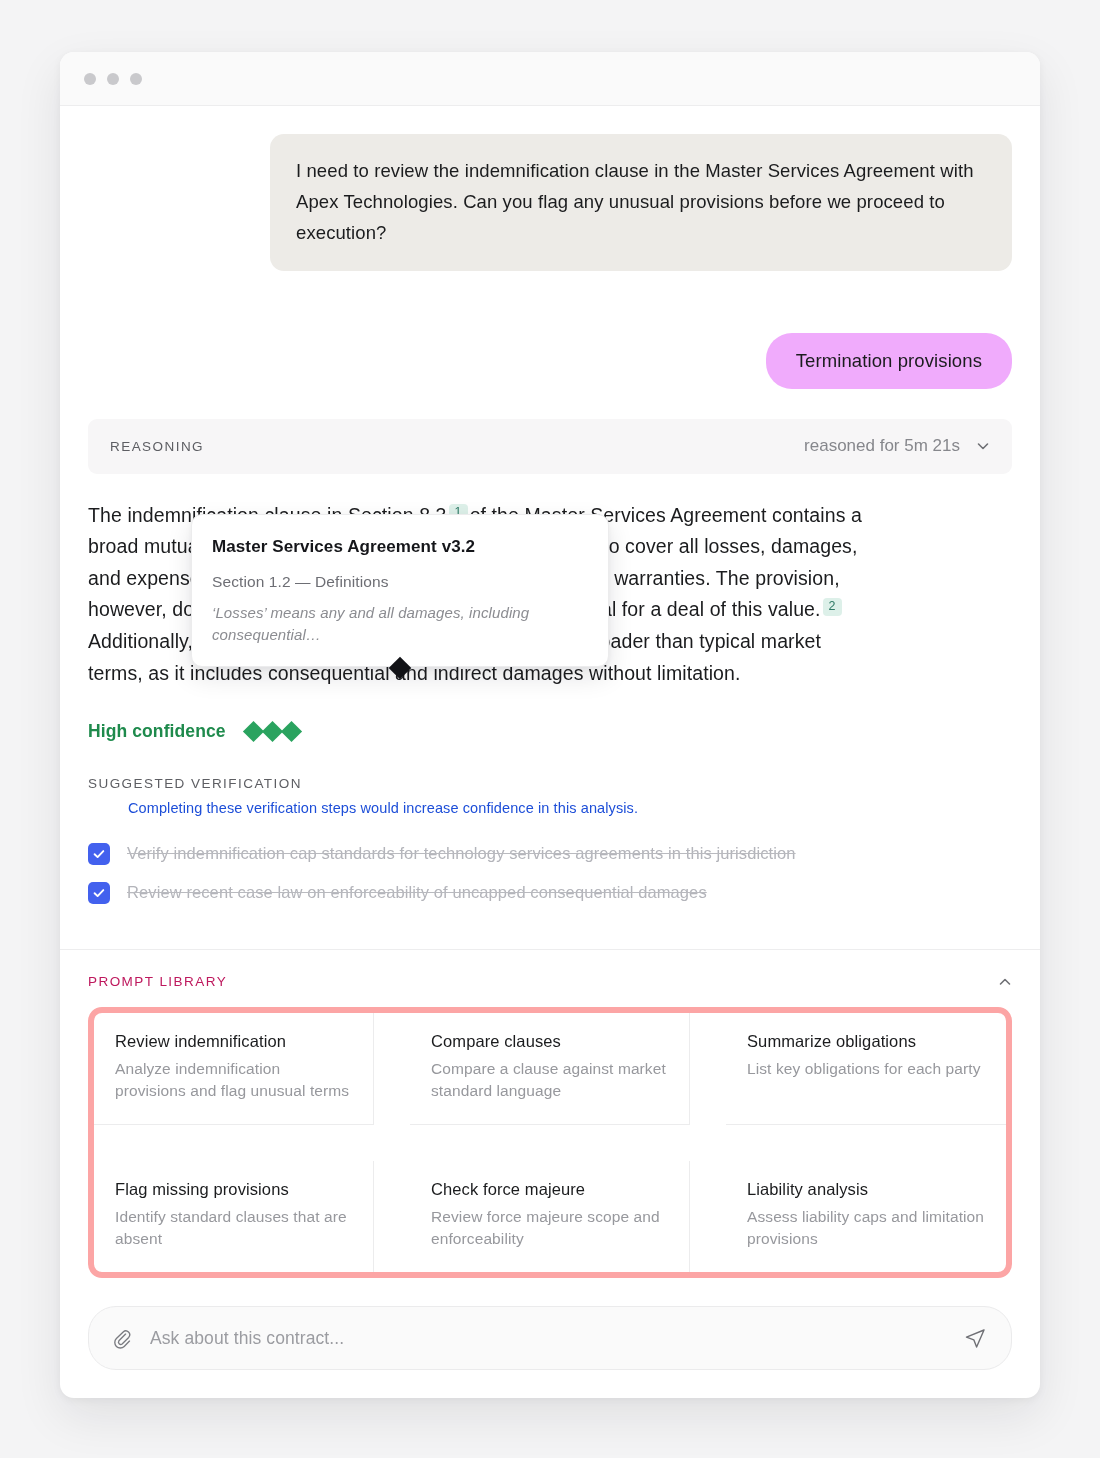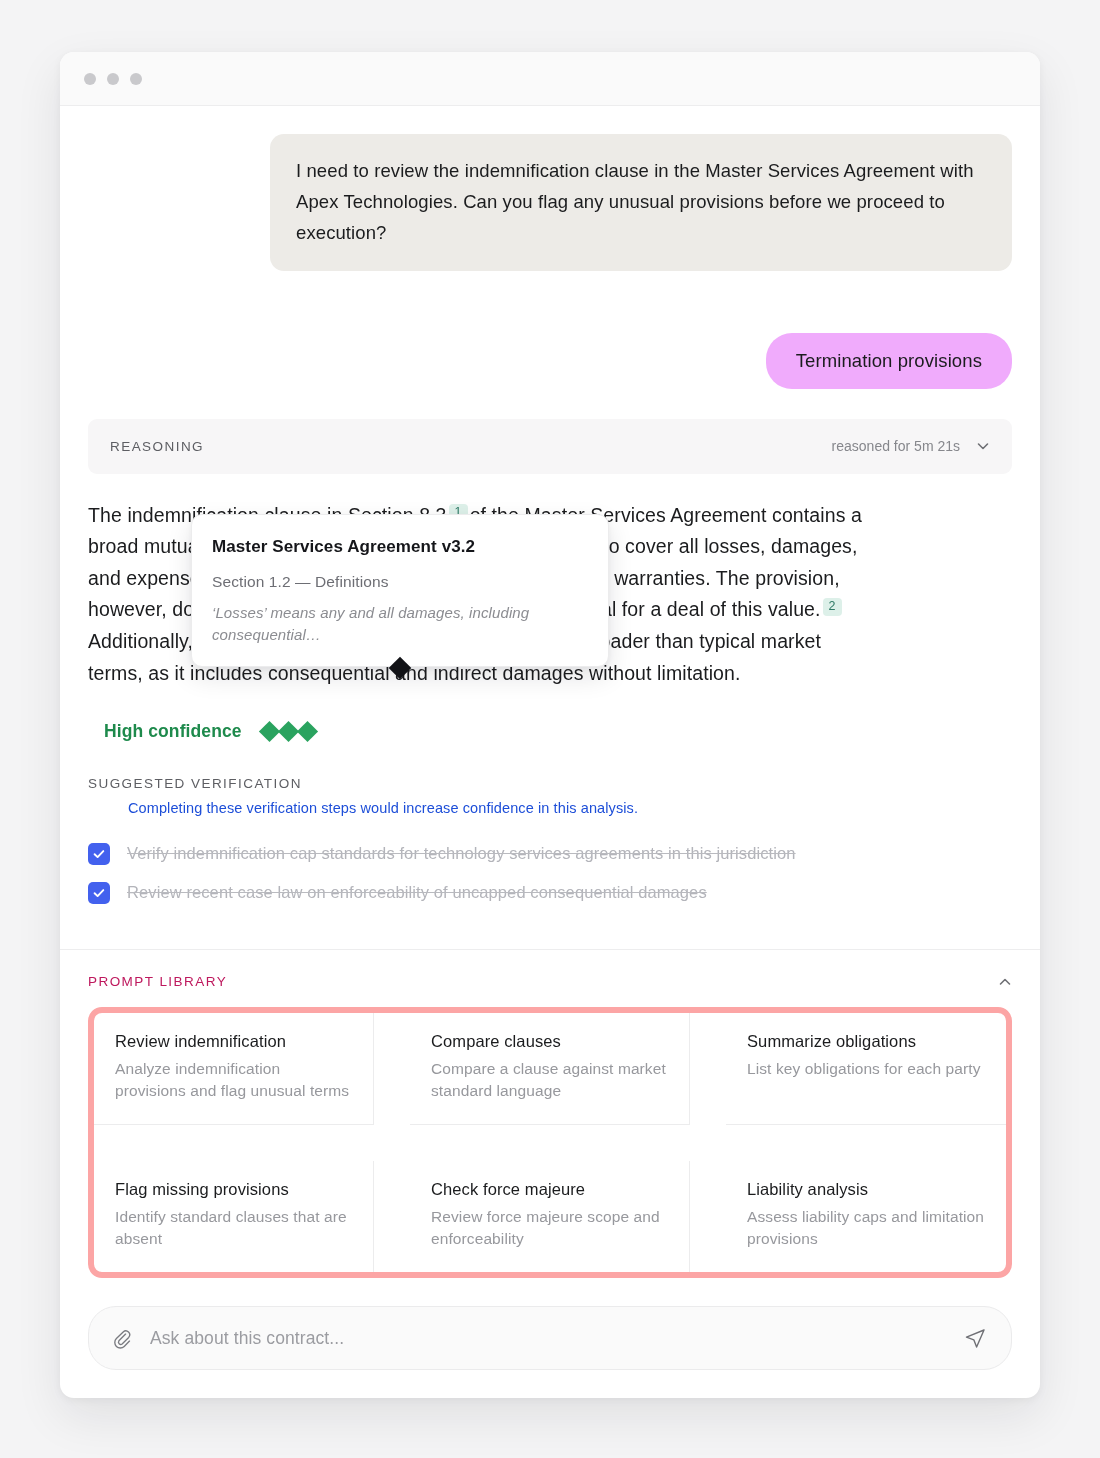--- a/index.html
+++ b/index.html
@@ -98,21 +98,21 @@
   }
   .reasoning-label {
     font-size: 13.5px;
     letter-spacing: 1.45px;
     color: #5d5e63;
     font-weight: 500;
   }
   .reasoning-right {
     display: flex; align-items: center; gap: 16px;
   }
-  .reasoning-time { font-size: 14px; color: #86878c; margin-left: 22px; }
+  .reasoning-time { font-size: 17px; color: #86878c; margin-left: 22px; }
   .chev { width: 14px; height: 14px; display: block; }
 
   
   .reasoning-body {
     position: relative;
     margin-top: 26px;
     font-size: 19.5px;
     line-height: 1.62;
     color: #1b1c1e;
     max-width: 790px;
@@ -163,21 +163,20 @@
     width: 16px; height: 16px;
     background: #121317;
   }
 
   
   .confidence {
     margin-top: 32px;
     display: flex;
     align-items: center;
     gap: 20px;
-    margin-left: 16px;
   }
   .conf-label { font-size: 17.5px; font-weight: 700; color: #1e8a4c; letter-spacing: .1px; }
   .diamonds { display: flex; gap: 4px; }
   .diamond {
     width: 15px; height: 15px; background: #2aa35f;
     transform: rotate(45deg);
   }
 
   
   .verify-head {

